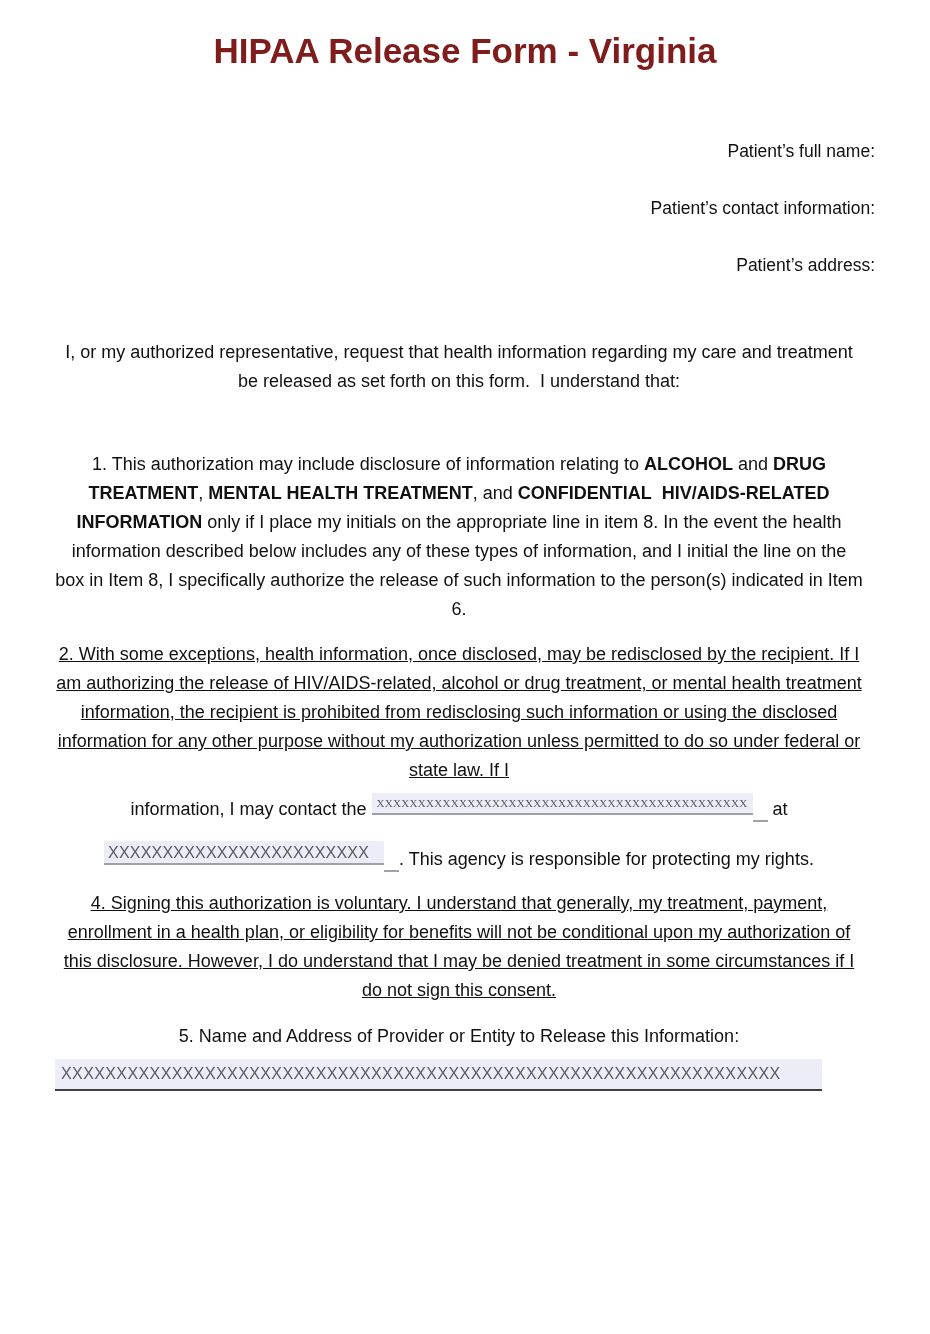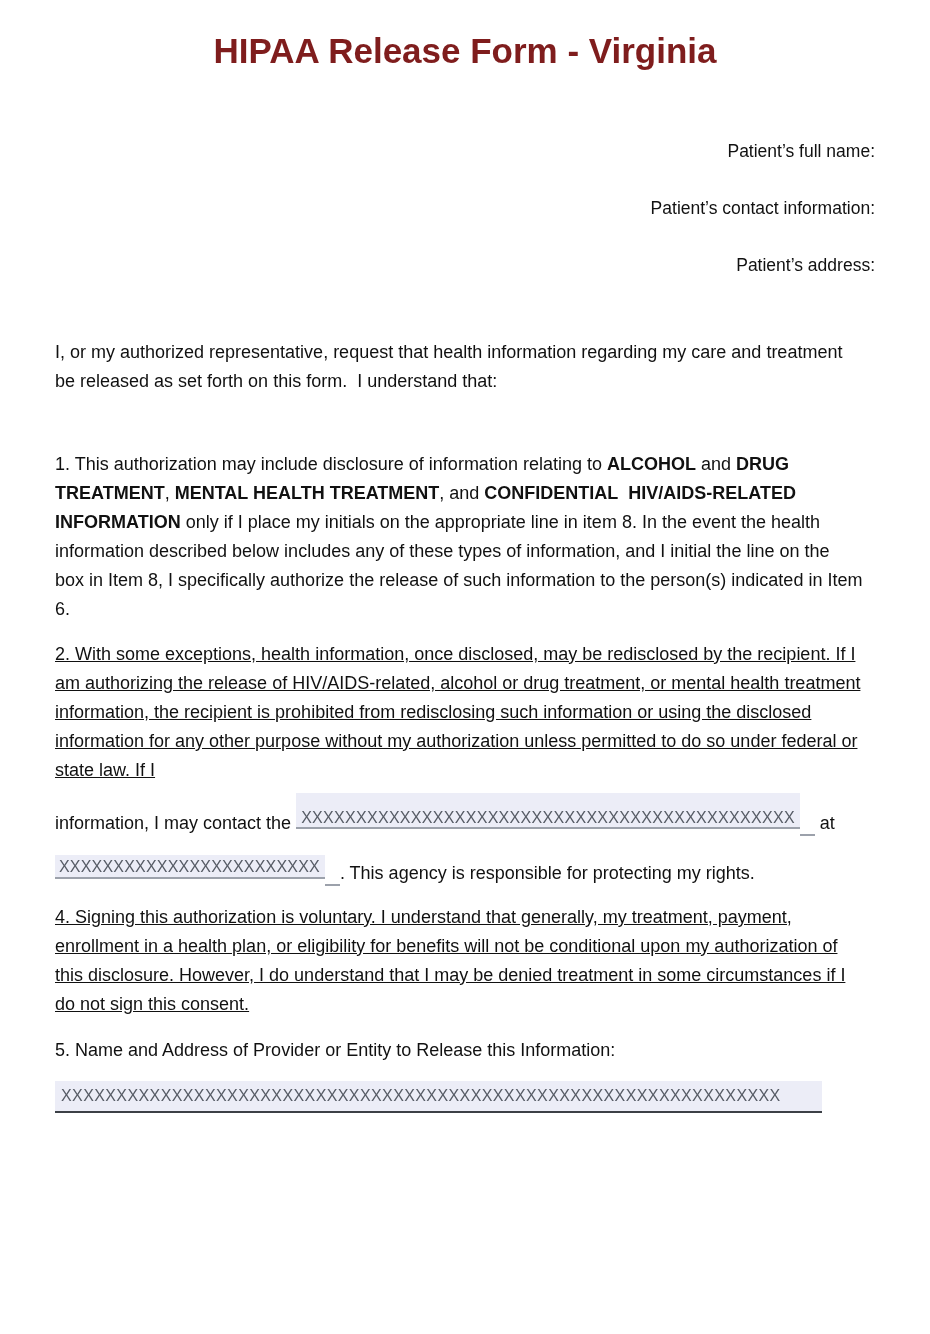--- a/index.html
+++ b/index.html
@@ -37,20 +37,21 @@
     font-size: 17.5px;
     line-height: 22px;
     font-weight: 400;
     text-align: right;
   }
   .para {
     margin: 17px 12px 0 0;
     font-size: 18px;
     line-height: 29px;
     font-weight: 400;
+    text-align: center;
   }
   .para b { font-weight: 700; }
   .intro   { margin-top: 62px; }
   .item1   { margin-top: 54px; }
   .item2   { margin-top: 16px; text-decoration: underline; }
   .cont-line    { margin-top: 7px; }
   .contact-line { margin-top: 8px; }
   .rights-line  { margin-top: 17px; }
   .item3   { margin-top: 21px; }
   .item4   { margin-top: 15px; text-decoration: underline; }
@@ -58,41 +59,42 @@
   .fill-field {
     display: inline-block;
     background: var(--field-bg);
     color: var(--field-text);
     border-bottom: 2px solid var(--field-underline);
     vertical-align: baseline;
     white-space: nowrap;
     overflow: hidden;
   }
   .f1 {
-    font-size: 16px;
+    font-size: 11px;
     line-height: 13px;
     letter-spacing: 0.3px;
-    padding: 18px 5px 3px 5px;
+    padding: 4px 5px 3px 5px;
+    font-family: Liberation Serif, serif;
   }
   .f2 {
     font-size: 16px;
     line-height: 17px;
     letter-spacing: 0.2px;
-    padding: 3px 5px 2px 4px;
+    padding: 3px 15px 2px 4px;
   }
   .field-tail {
     display: inline-block;
     width: 15px;
     height: 2px;
     background: var(--field-underline);
     vertical-align: -7px;
   }
   .block-field {
     display: block;
-    margin-top: 16px;
+    margin-top: 8px;
     width: 767px;
     font-size: 16px;
     line-height: 22px;
     letter-spacing: 0.4px;
     padding: 4px 6px 4px 6px;
     border-bottom: 2px solid var(--field-underline-dark);
   }
 </style>
 </head>
 <body>

